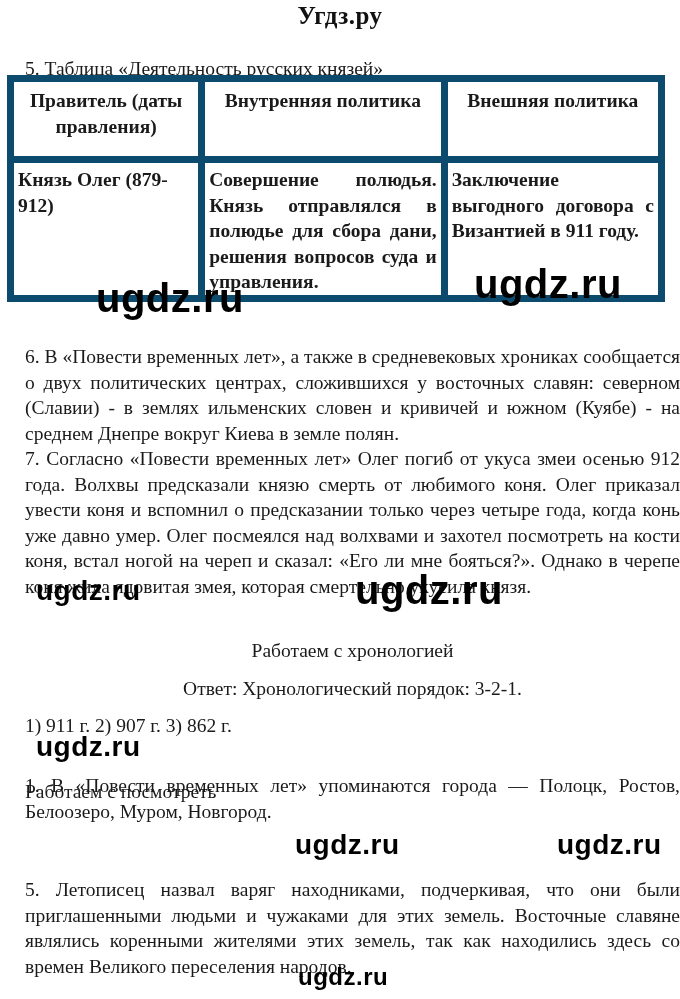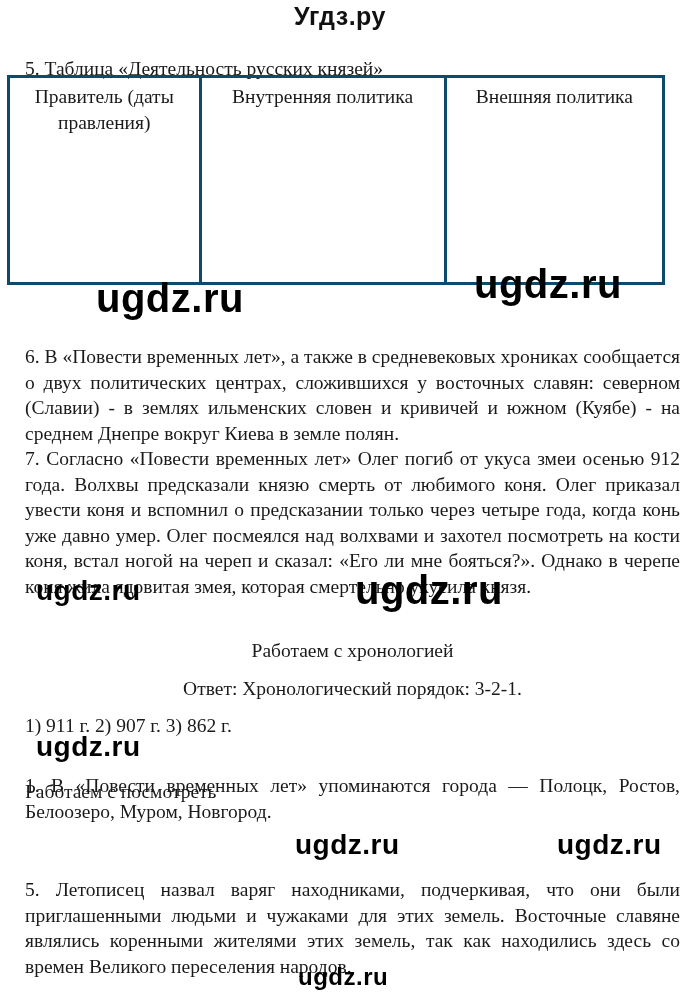--- a/index.html
+++ b/index.html
@@ -14,21 +14,21 @@
       overflow: hidden;
       font-family: "Liberation Serif", "DejaVu Serif", serif;
       color: #1a1a1a;
     }
     .site-title {
       position: absolute;
       top: 2px;
       left: 0;
       width: 680px;
       text-align: center;
-      font-family: Liberation Sans, sans-serif;
+      font-family: Liberation Serif, serif;
       font-weight: bold;
       font-size: 25px;
       color: #111;
       letter-spacing: 0.5px;
     }
     .p {
       position: absolute;
       left: 9px;
       width: 655px;
       font-size: 19.5px;
@@ -44,24 +44,24 @@
       position: absolute;
       left: 7px;
       top: 75px;
       width: 658px;
       height: 210px;
       border-collapse: collapse;
       font-size: 19.5px;
       line-height: 25.5px;
     }
     .tbl td, .tbl th {
-      border: 3px solid #0c4a6e;
+      border: 7px solid #0c4a6e;
       vertical-align: top;
       padding: 0 4px;
-      font-weight: normal;
+      font-weight: bold;
     }
     .tbl th {
       text-align: center;
       height: 68px;
       padding-top: 6px;
     }
     .tbl td {
       padding-top: 4px;
     }
     .col1 { width: 183px; }
@@ -91,20 +91,25 @@
 
 <p class="p" style="top:40px;">5. Таблица «Деятельность русских князей»</p>
 
 <table class="tbl">
   <tbody>
       <tr>
     <th class="col1">Правитель (даты правления)</th>
     <th class="col2">Внутренняя политика</th>
     <th class="col3">Внешняя политика</th>
   </tr>
+  <tr>
+    <td>Князь Олег (879-912)</td>
+    <td class="just">Совершение полюдья. Князь отправлялся в полюдье для сбора дани, решения вопросов суда и управления.</td>
+    <td class="just">Заключение выгодного договора с Византией в 911 году.</td>
+  </tr>
 </tbody>
   </table>
 
 <p class="p justify" style="top:328px;">6. В «Повести временных лет», а также в средневековых хрониках сообщается о двух политических центрах, сложившихся у восточных славян: северном (Славии) - в землях ильменских словен и кривичей и южном (Куябе) - на среднем Днепре вокруг Киева в земле полян.</p>
 
 <p class="p justify" style="top:430px;">7. Согласно «Повести временных лет» Олег погиб от укуса змеи осенью 912 года. Волхвы предсказали князю смерть от любимого коня. Олег приказал увести коня и вспомнил о предсказании только через четыре года, когда конь уже давно умер. Олег посмеялся над волхвами и захотел посмотреть на кости коня, встал ногой на череп и сказал: «Его ли мне бояться?». Однако в черепе коня жила ядовитая змея, которая смертельно укусила князя.</p>
 
 <p class="p" style="top:622px;text-align:center;">Работаем с хронологией</p>
 <p class="p" style="top:660px;text-align:center;">Ответ: Хронологический порядок: 3-2-1.</p>
 <p class="p" style="top:697px;">1) 911 г. 2) 907 г. 3) 862 г.</p>

